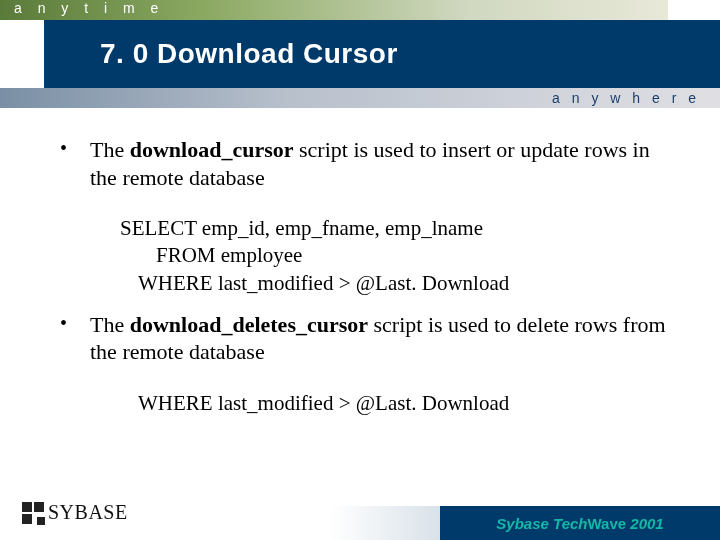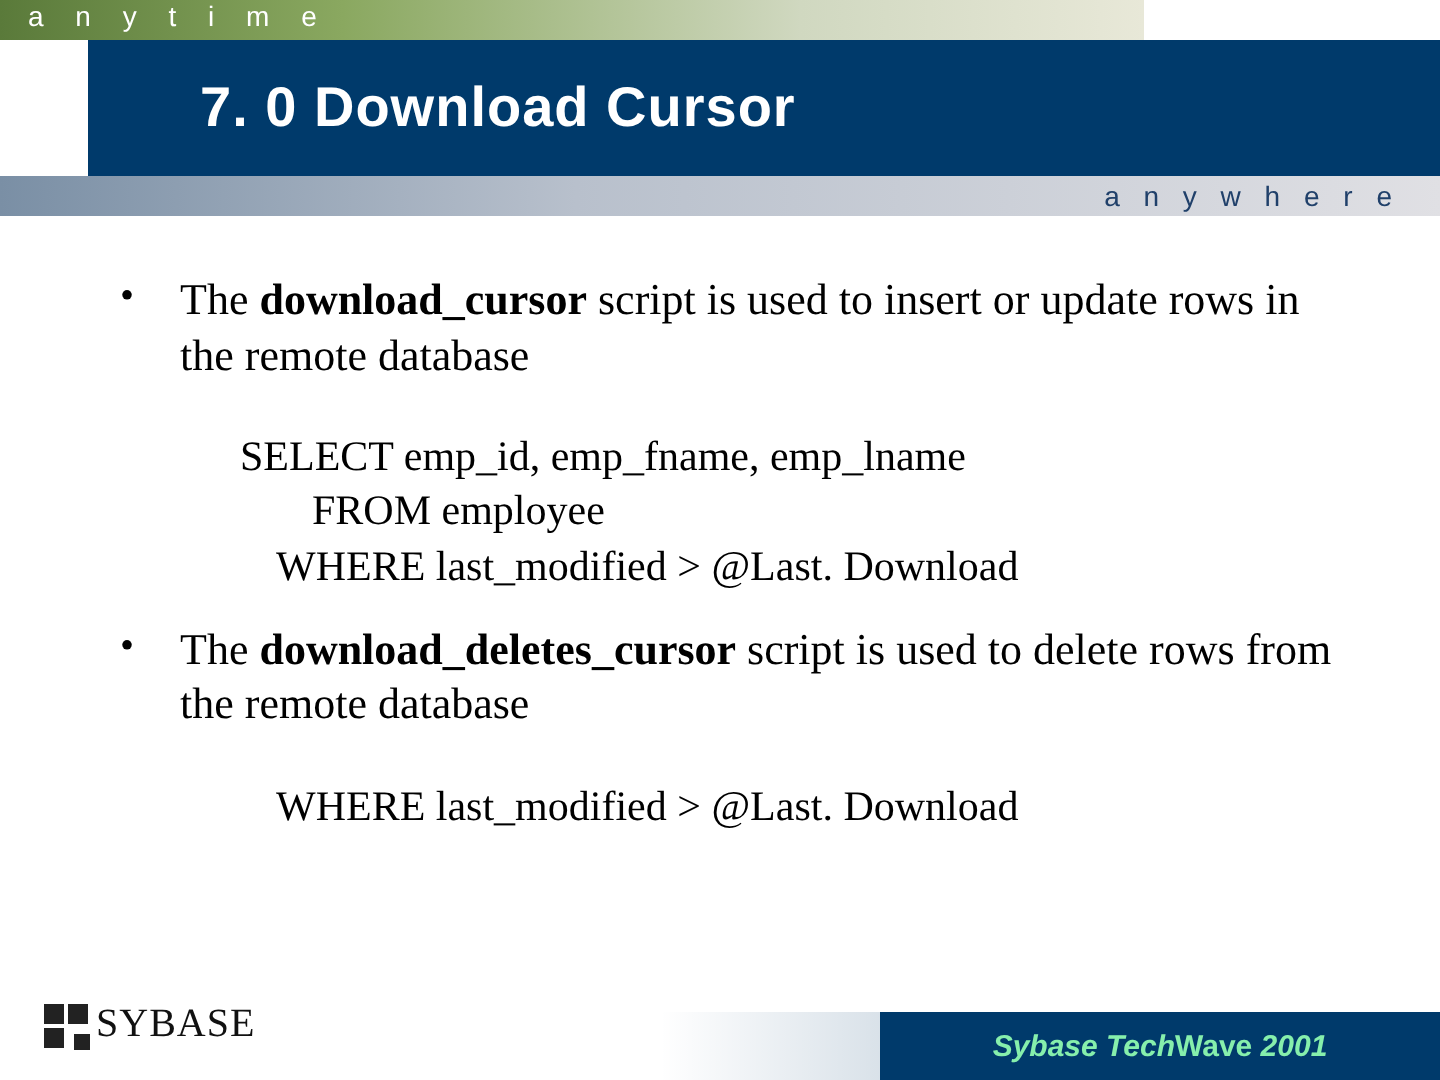--- a/index.html
+++ b/index.html
@@ -7,21 +7,21 @@
     width: 720px;
     height: 540px;
     background: #ffffff;
     font-family: "Times New Roman", Times, serif;
     position: relative;
     overflow: hidden;
   }
   .top-strip {
     position: absolute;
     top: 0; left: 0;
-    width: 572px;
+    width: 668px;
     height: 20px;
     background: linear-gradient(to right, #5a7a3a 0%, #8aa860 30%, #d0d8c0 70%, #e8e8d8 100%);
   }
   .top-strip .anytime {
     position: absolute;
     top: 0; left: 14px;
     color: #fff;
     font-family: Arial, sans-serif;
     font-size: 14px;
     letter-spacing: 6px;
@@ -112,21 +112,21 @@
     font-size: 20px;
     letter-spacing: 0.5px;
     color:#111;
   }
   .footer-band {
     position: absolute;
     bottom: 0; right: 0;
     width: 280px;
     height: 34px;
     background: #003a6b;
-    color: #86efac;
+    color: #14b8a6;
     font-family: Arial, sans-serif;
     font-weight: bold;
     font-size: 15px;
     display: flex;
     align-items: center;
     justify-content: center;
     font-style: italic;
   }
   .footer-band .nw { font-style: normal; font-weight: 900; }
   .footer-grad {

